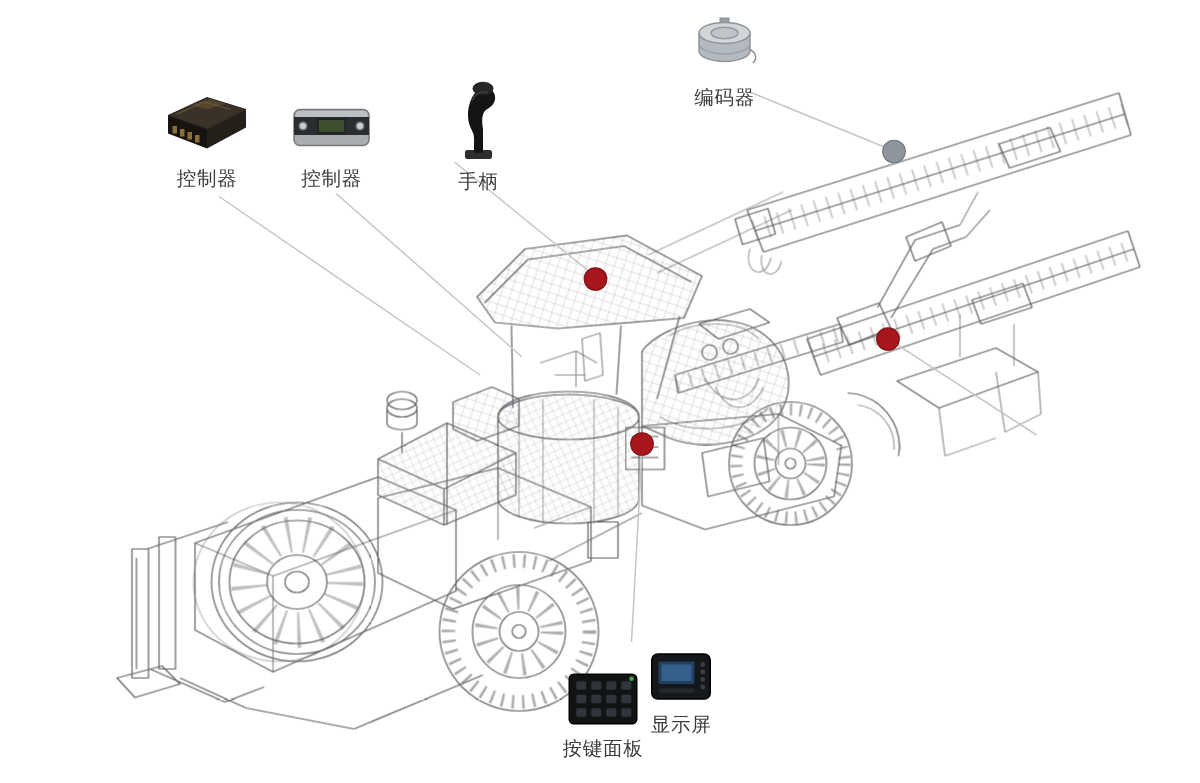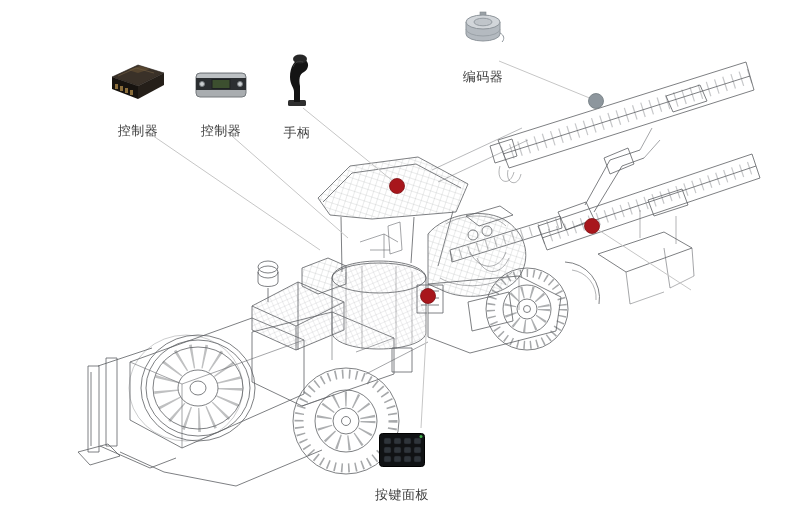--- a/index.html
+++ b/index.html
@@ -1,21 +1,21 @@
 <!DOCTYPE html>
 <html><head>
 <meta charset="utf-8">
 <style>
   *{margin:0;padding:0;box-sizing:border-box}
   html,body{width:800px;height:522px;background:#fff;overflow:hidden}
   .stage{position:relative;width:800px;height:522px;background:#fff;
          font-family:"Liberation Sans","DejaVu Sans",sans-serif}
   .layer{position:absolute;left:0;top:0;width:800px;height:522px}
   .callout{position:absolute;display:flex;flex-direction:column;align-items:center;
-           gap:18px;transform:translateX(-50%)}
+           gap:6px;transform:translateX(-50%)}
   .callout .lbl{font-size:13px;color:#3c3c3c;letter-spacing:.5px;white-space:nowrap}
   .thumb{display:block;line-height:0}
 </style>
 </head>
 <body>
 
 <div class="stage">
 
   <svg class="layer" viewBox="0 0 800 522">
     <defs>
@@ -168,21 +168,21 @@
         <rect x="4" y="10" width="48" height="5" rx="2.5" fill="#c2c6c9" opacity=".8"></rect>
         <rect x="3" y="14" width="50" height="12" fill="#2b2e31"></rect>
         <rect x="19" y="15.5" width="18" height="9" fill="#3c4f2f" stroke="#1e2123"></rect>
         <circle cx="9" cy="20" r="2.5" fill="#caced1" stroke="#777c80"></circle>
         <circle cx="47" cy="20" r="2.5" fill="#caced1" stroke="#777c80"></circle>
       </svg>
     </span>
     <figcaption class="lbl">控制器</figcaption>
   </figure>
 
-  <figure class="callout" style="left:297px;top:50px">
+  <figure class="callout" style="left:319px;top:50px">
     <span class="thumb">
       <svg width="36" height="56" viewBox="0 0 36 56">
         <rect x="9" y="50" width="18" height="6" rx="1.5" fill="#2e2e2e"></rect>
         <path d="M15,52 V42 C15,37 11,35 11,27 C11,15 18,6 25,9 C31,12 30,19 25,22 C20,24 20,30 21,36 L21,52 Z" fill="#141414"></path>
         <ellipse cx="21" cy="9" rx="7" ry="4.5" fill="#262626"></ellipse>
         <path d="M14,17 C16,12 20,10 24,12" stroke="#3d3d3d" fill="none" stroke-width="1"></path>
       </svg>
     </span>
     <figcaption class="lbl">手柄</figcaption>
   </figure>
@@ -195,21 +195,21 @@
         <path d="M5,19 a17,7 0 0 0 34 0" fill="none" stroke="#9aa1a7"></path>
         <ellipse cx="22" cy="12" rx="17" ry="7" fill="#d2d6da" stroke="#8d949a"></ellipse>
         <ellipse cx="22" cy="12" rx="9" ry="3.8" fill="#c0c5ca" stroke="#949ba1"></ellipse>
         <path d="M39,23 c4,2 5,6 2,9" stroke="#8d949a" fill="none"></path>
       </svg>
     </span>
     <figcaption class="lbl">编码器</figcaption>
   </figure>
 
 
-  <figure class="callout" style="left:402px;top:432px">
+  <figure class="callout" style="left:402px;top:448px">
     <span class="thumb">
       <svg width="48" height="36" viewBox="0 0 48 36">
         <rect x="1.5" y="1.5" width="45" height="33" rx="3" fill="#101214" stroke="#000"></rect>
         <g fill="#2f353b" stroke="#1a1d20" stroke-width=".5">
           <rect x="6" y="6" width="7" height="6" rx="1.5"></rect>
             <rect x="16" y="6" width="7" height="6" rx="1.5"></rect>
             <rect x="26" y="6" width="7" height="6" rx="1.5"></rect>
             <rect x="36" y="6" width="7" height="6" rx="1.5"></rect>
           <rect x="6" y="15" width="7" height="6" rx="1.5"></rect>
             <rect x="16" y="15" width="7" height="6" rx="1.5"></rect>
@@ -219,14 +219,29 @@
             <rect x="16" y="24" width="7" height="6" rx="1.5"></rect>
             <rect x="26" y="24" width="7" height="6" rx="1.5"></rect>
             <rect x="36" y="24" width="7" height="6" rx="1.5"></rect>
         </g>
         <circle cx="43" cy="4.5" r="1.5" fill="#3fae4a"></circle>
       </svg>
     </span>
     <figcaption class="lbl">按键面板</figcaption>
   </figure>
 
+  <figure class="callout" style="left:454px;top:434px">
+    <span class="thumb">
+      <svg width="42" height="34" viewBox="0 0 42 34">
+        <rect x="1.5" y="2" width="39" height="30" rx="4" fill="#15181b" stroke="#000"></rect>
+        <rect x="6" y="7" width="24" height="15" rx="1" fill="#23405e"></rect>
+        <rect x="8" y="9" width="20" height="11" fill="#35608c"></rect>
+        <circle cx="35.5" cy="9" r="1.6" fill="#3a3f44"></circle>
+          <circle cx="35.5" cy="14" r="1.6" fill="#3a3f44"></circle>
+        <circle cx="35.5" cy="19" r="1.6" fill="#3a3f44"></circle>
+          <circle cx="35.5" cy="24" r="1.6" fill="#3a3f44"></circle>
+        <rect x="6" y="25" width="24" height="3" rx="1.5" fill="#24282c"></rect>
+      </svg>
+    </span>
+    <figcaption class="lbl">显示屏</figcaption>
+  </figure>
 
 </div>
 
 </body></html>

